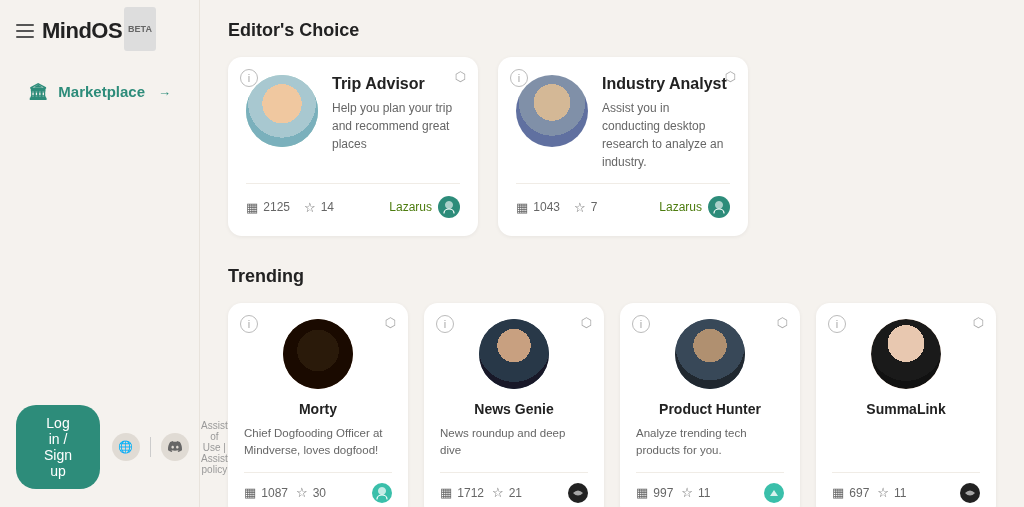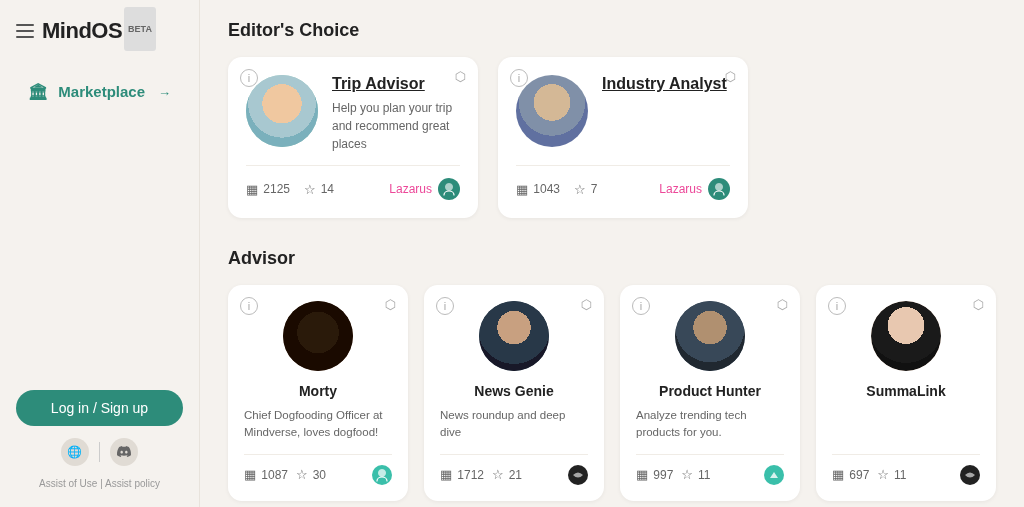--- a/index.html
+++ b/index.html
@@ -71,21 +71,21 @@
       font-size: 16px;
     }
     .nav-arrow {
       margin-left: auto;
       font-size: 13px;
       color: #2d8c7a;
     }
     .sidebar-bottom {
       margin-top: auto;
       display: flex;
-      flex-direction: column;
+      flex-direction: row;
       gap: 12px;
       align-items: center;
     }
     .login-btn {
       background: #2d8c7a;
       color: white;
       border: none;
       border-radius: 20px;
       padding: 10px 28px;
       font-size: 14px;
@@ -172,21 +172,20 @@
     .agent-avatar-large.trip { background: linear-gradient(135deg, #a8d5cc, #7bb8ae); }
     .agent-avatar-large.industry { background: linear-gradient(135deg, #b0c4d4, #8aafc4); }
     .agent-info-large {
       flex: 1;
     }
     .agent-name-large {
       font-size: 16px;
       font-weight: 700;
       color: #222;
       margin-bottom: 6px;
-      text-decoration: underline;
     }
     .agent-desc-large {
       font-size: 12px;
       color: #666;
       line-height: 1.5;
     }
     .card-footer {
       display: flex;
       align-items: center;
       gap: 14px;
@@ -201,21 +200,21 @@
       font-size: 12px;
       color: #666;
     }
     .stat-icon { font-size: 13px; }
     .creator-tag {
       margin-left: auto;
       display: flex;
       align-items: center;
       gap: 6px;
       font-size: 12px;
-      color: #ec4899;
+      color: #4d7c0f;
     }
     .creator-badge {
       width: 22px;
       height: 22px;
       border-radius: 50%;
       background: #2d8c7a;
       display: flex;
       align-items: center;
       justify-content: center;
     }
@@ -427,20 +426,21 @@
 
     <div class="agent-card-large">
       <div class="info-icon">i</div>
       <div class="ext-icon">⬡</div>
       <div class="card-top">
         <div class="agent-avatar-large industry">
           <div class="industry-analyst-img"></div>
         </div>
         <div class="agent-info-large">
           <div class="agent-name-large">Industry Analyst</div>
+          <div class="agent-desc-large">Assist you in conducting desktop research to analyze an industry.</div>
         </div>
       </div>
       <div class="card-footer">
         <div class="card-stat">
           <span class="stat-icon">▦</span>
           <span>1043</span>
         </div>
         <div class="card-stat">
           <span class="stat-icon">☆</span>
           <span>7</span>
@@ -452,21 +452,21 @@
               <path d="M7 1c1.5 0 2.8.8 3.5 2 .4.7.5 1.3.5 2 0 2.2-1.8 4-4 4S3 7.2 3 5c0-.7.1-1.3.5-2C4.2 1.8 5.5 1 7 1z" fill="white" opacity="0.6"></path>
               <path d="M2 13c0-2.2 2.2-4 5-4s5 1.8 5 4" stroke="white" stroke-width="1.2" fill="none" stroke-linecap="round"></path>
             </svg>
           </div>
         </div>
       </div>
     </div>
 
   </div>
 
-  <h2 class="section-title">Advisor</h2>
+  <h2 class="section-title">Trending</h2>
   <div class="trending-grid">
 
     <div class="agent-card-small">
       <div class="info-icon">i</div>
       <div class="ext-icon">⬡</div>
       <div class="agent-avatar-small morty-avatar">
         <div class="morty-img" style="width:100%;height:100%;border-radius:50%;"></div>
       </div>
       <div class="agent-name-small">Morty</div>
       <div class="agent-desc-small">Chief Dogfooding Officer at Mindverse, loves dogfood!</div>

